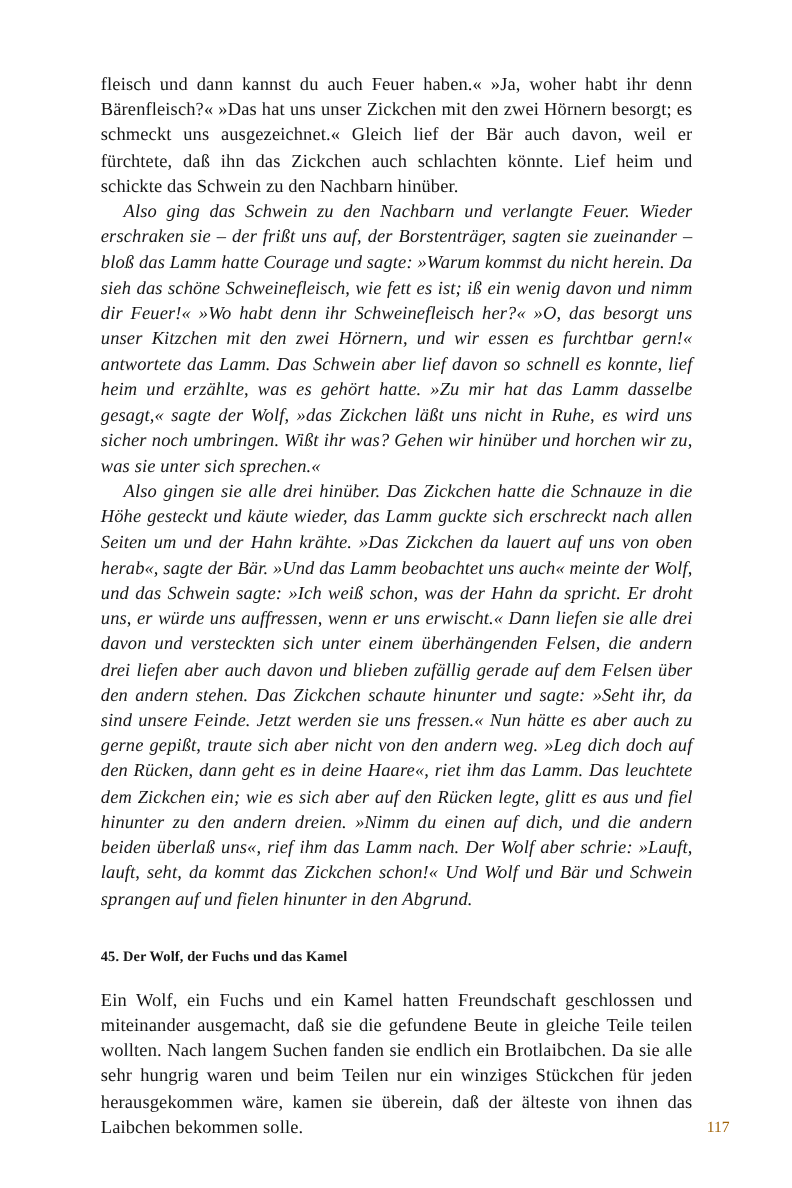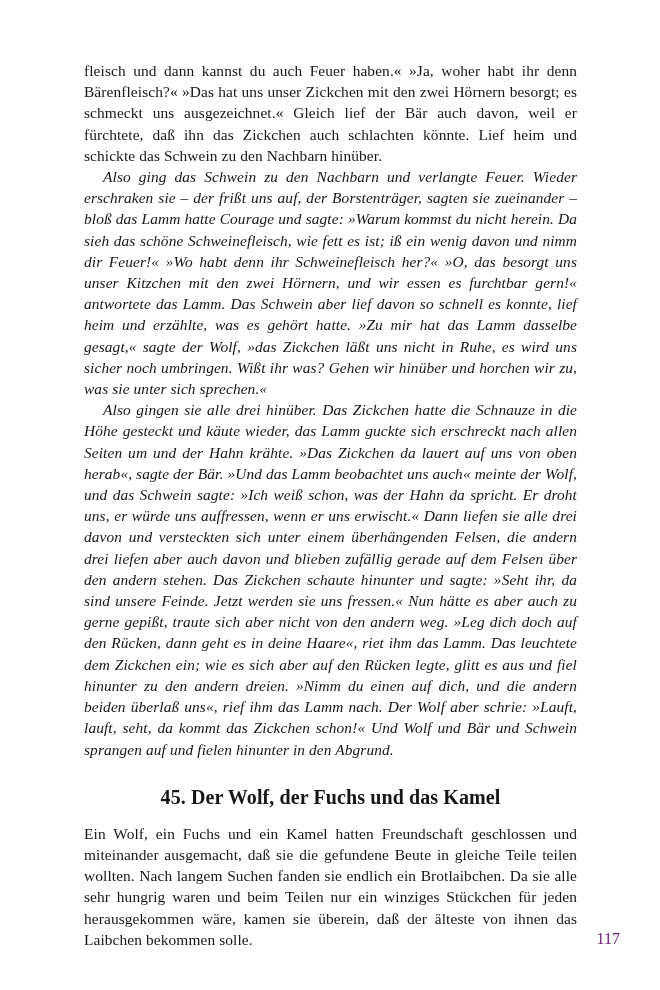--- a/index.html
+++ b/index.html
@@ -32,34 +32,33 @@
   }
   .text-block p {
     margin: 0;
     padding: 0;
   }
   .text-block p.indent {
     text-indent: 19px;
     font-style: italic;
   }
   .story-heading {
-    font-size: 20px;
+    font-size: 12px;
     font-weight: bold;
-    text-align: center;
     text-indent: 0;
     margin: 27px 0 15px 0;
     line-height: 21px;
   }
   .page-number {
     position: absolute;
-    right: 40px;
+    right: 52px;
     bottom: 44px;
-    font-size: 16px;
+    font-size: 13px;
     line-height: 14px;
-    color: #701a75;
+    color: #a16207;
   }
 </style>
 </head>
 <body>
 
 <div class="page">
 
   <div class="text-block">
 
     <p>fleisch und dann kannst du auch Feuer haben.« »Ja, woher habt ihr denn Bärenfleisch?« »Das hat uns unser Zickchen mit den zwei Hörnern besorgt; es schmeckt uns ausgezeichnet.« Gleich lief der Bär auch davon, weil er fürchtete, daß ihn das Zickchen auch schlachten könnte. Lief heim und schickte das Schwein zu den Nachbarn hinüber.</p>

